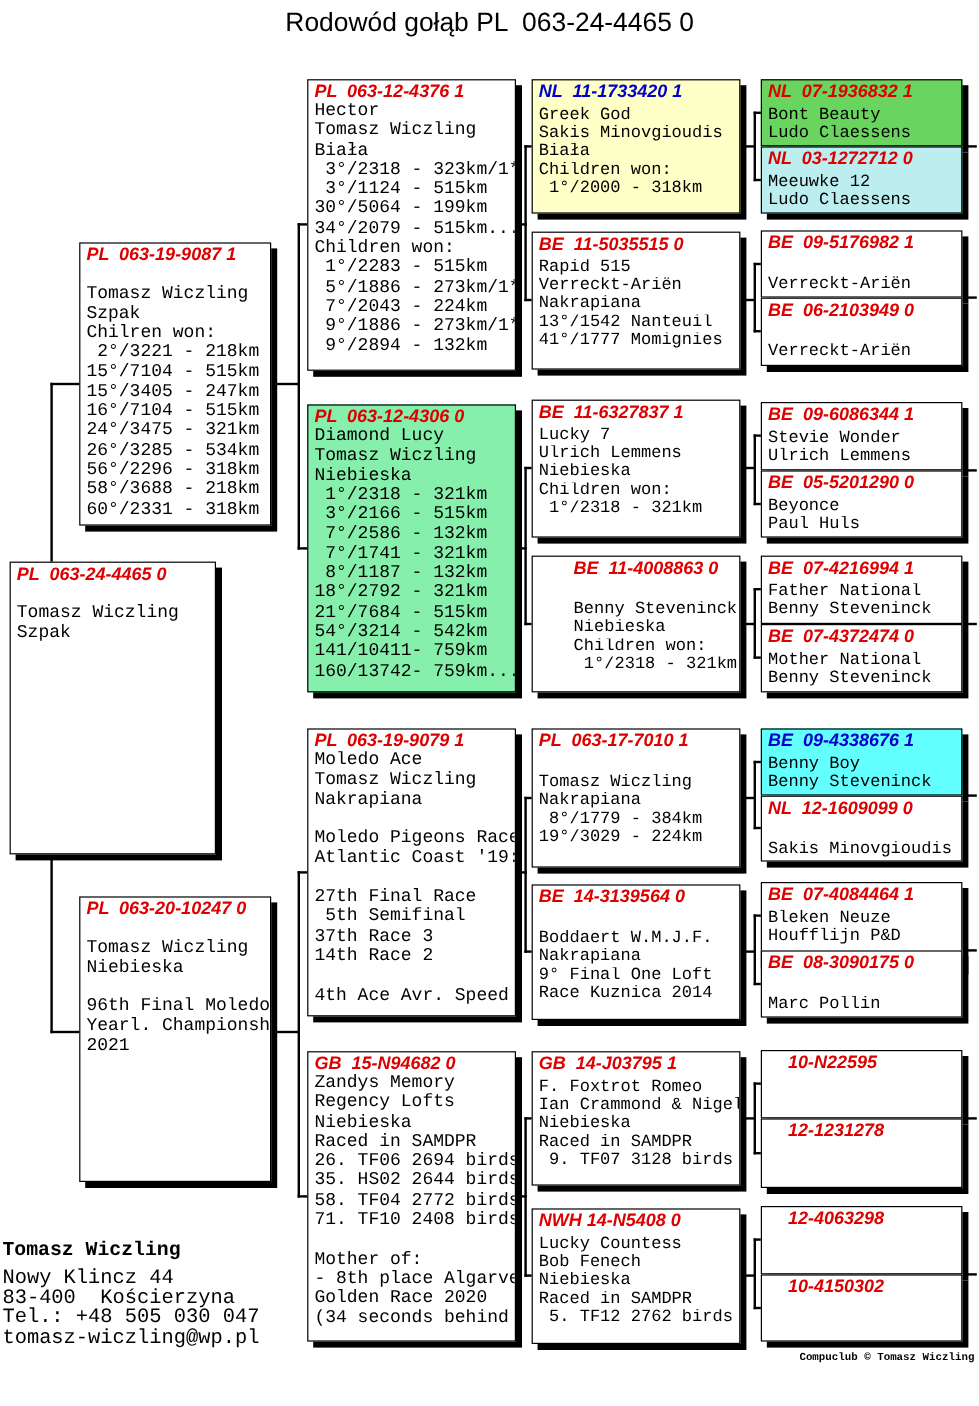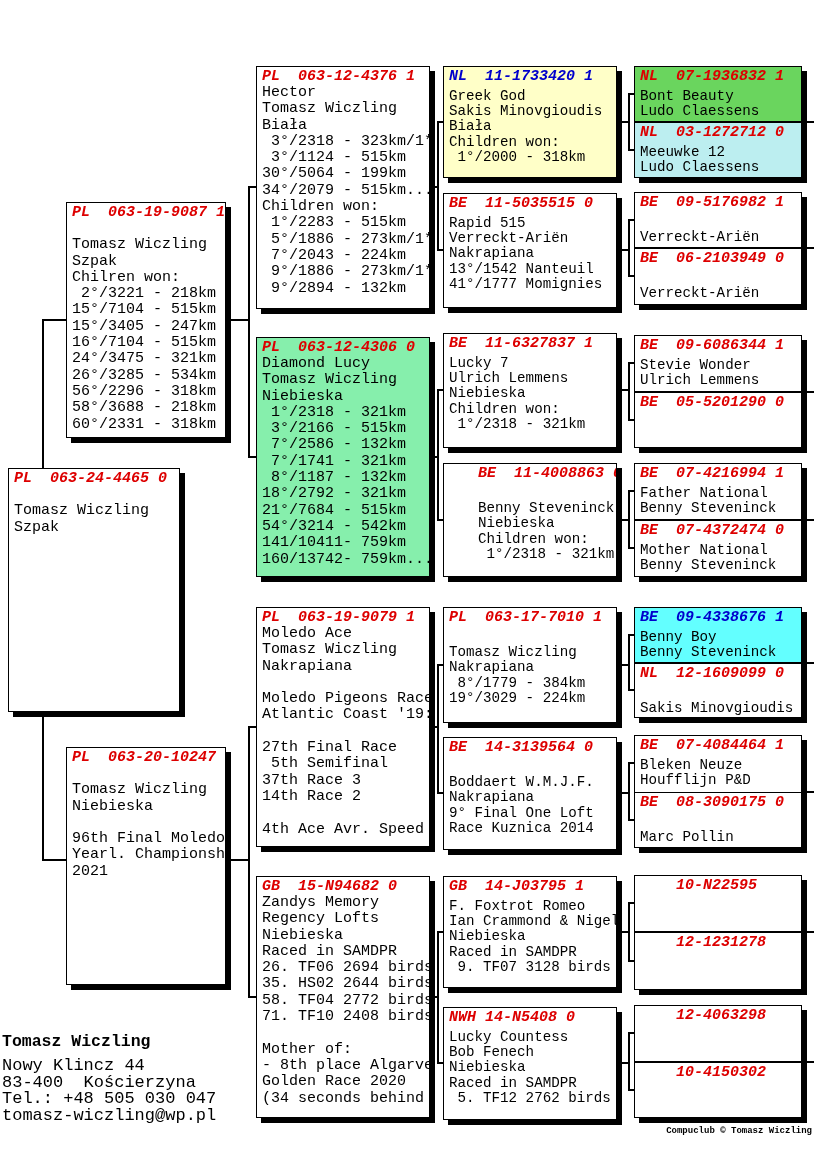--- a/index.html
+++ b/index.html
@@ -4,41 +4,42 @@
 <style>
   html,body{margin:0;padding:0;background:#fff;}
   body{width:816px;height:1172px;position:relative;overflow:hidden;
        font-family:"Liberation Mono",monospace;}
   #page{position:absolute;left:0;top:0;width:816px;height:1172px;}
   .title{position:absolute;left:0;top:6px;width:816px;text-align:center;
          font-family:"Liberation Sans",sans-serif;font-size:22px;color:#000;
          white-space:pre;}
   .box{position:absolute;background:#fff;border:1px solid #000;
        box-shadow:5px 5px 0 #000;box-sizing:border-box;overflow:hidden;}
-  .hdr{font-family:Liberation Mono, monospace;font-style:italic;font-weight:bold;
+  .hdr{font-family:Liberation Sans, sans-serif;font-style:italic;font-weight:bold;
        font-size:15px;line-height:17px;padding:1px 0 0 5px;white-space:pre;}
   .content{padding-left:5px;}
   .bline{white-space:pre;overflow:hidden;}
   .g3 .bline{font-size:15px;line-height:16.3px;height:16.3px;}
   .g5 .bline{font-size:14.2px;line-height:15.2px;height:15.2px;}
   .g3 .content{padding-top:0px;}
   .g5 .content{padding-top:4px;}
   .seg{position:absolute;background:#000;}
   .owner{position:absolute;left:2px;top:1032px;color:#000;}
   .owner .oname{font-family:"Liberation Mono",monospace;font-weight:bold;
                 font-size:16.5px;line-height:20px;margin-bottom:6px;white-space:pre;}
   .owner .oline{font-family:"Liberation Mono",monospace;font-size:17px;
                 line-height:16.6px;white-space:pre;}
   .credit{position:absolute;right:4px;top:1126px;font-family:"Liberation Mono",monospace;
           font-weight:bold;font-size:9px;white-space:pre;color:#000;}
 </style>
 </head>
 <body>
 
 <div id="page">
+  <div class="title">Rodowód gołąb PL  063-24-4465 0</div>
   <div id="connectors">
       <div class="seg" style="left: 42px; top: 319px; width: 2px; height: 542px;"></div>
       <div class="seg" style="left: 42px; top: 319px; width: 28px; height: 2px;"></div>
       <div class="seg" style="left: 42px; top: 859px; width: 28px; height: 2px;"></div>
       <div class="seg" style="left: 248px; top: 186px; width: 2px; height: 272px;"></div>
       <div class="seg" style="left: 248px; top: 186px; width: 14px; height: 2px;"></div>
       <div class="seg" style="left: 248px; top: 456px; width: 14px; height: 2px;"></div>
       <div class="seg" style="left: 222px; top: 319px; width: 28px; height: 2px;"></div>
       <div class="seg" style="left: 248px; top: 726px; width: 2px; height: 272px;"></div>
       <div class="seg" style="left: 248px; top: 726px; width: 14px; height: 2px;"></div>
@@ -322,20 +323,24 @@
       </div>
       <div class="box g5" style="left: 634px; top: 335px; width: 168px; height: 57px; background: rgb(255, 255, 255);">
         <div class="hdr" style="color: rgb(221, 0, 0);">BE  09-6086344 1</div>
         <div class="content">
           <div class="bline">Stevie Wonder</div>
           <div class="bline">Ulrich Lemmens</div>
         </div>
       </div>
       <div class="box g5" style="left: 634px; top: 392px; width: 168px; height: 56px; background: rgb(255, 255, 255);">
         <div class="hdr" style="color: rgb(221, 0, 0);">BE  05-5201290 0</div>
+        <div class="content">
+          <div class="bline">Beyonce</div>
+          <div class="bline">Paul Huls</div>
+        </div>
       </div>
       <div class="box g5" style="left: 634px; top: 463px; width: 168px; height: 57px; background: rgb(255, 255, 255);">
         <div class="hdr" style="color: rgb(221, 0, 0);">BE  07-4216994 1</div>
         <div class="content">
           <div class="bline">Father National</div>
           <div class="bline">Benny Steveninck</div>
         </div>
       </div>
       <div class="box g5" style="left: 634px; top: 520px; width: 168px; height: 57px; background: rgb(255, 255, 255);">
         <div class="hdr" style="color: rgb(221, 0, 0);">BE  07-4372474 0</div>

